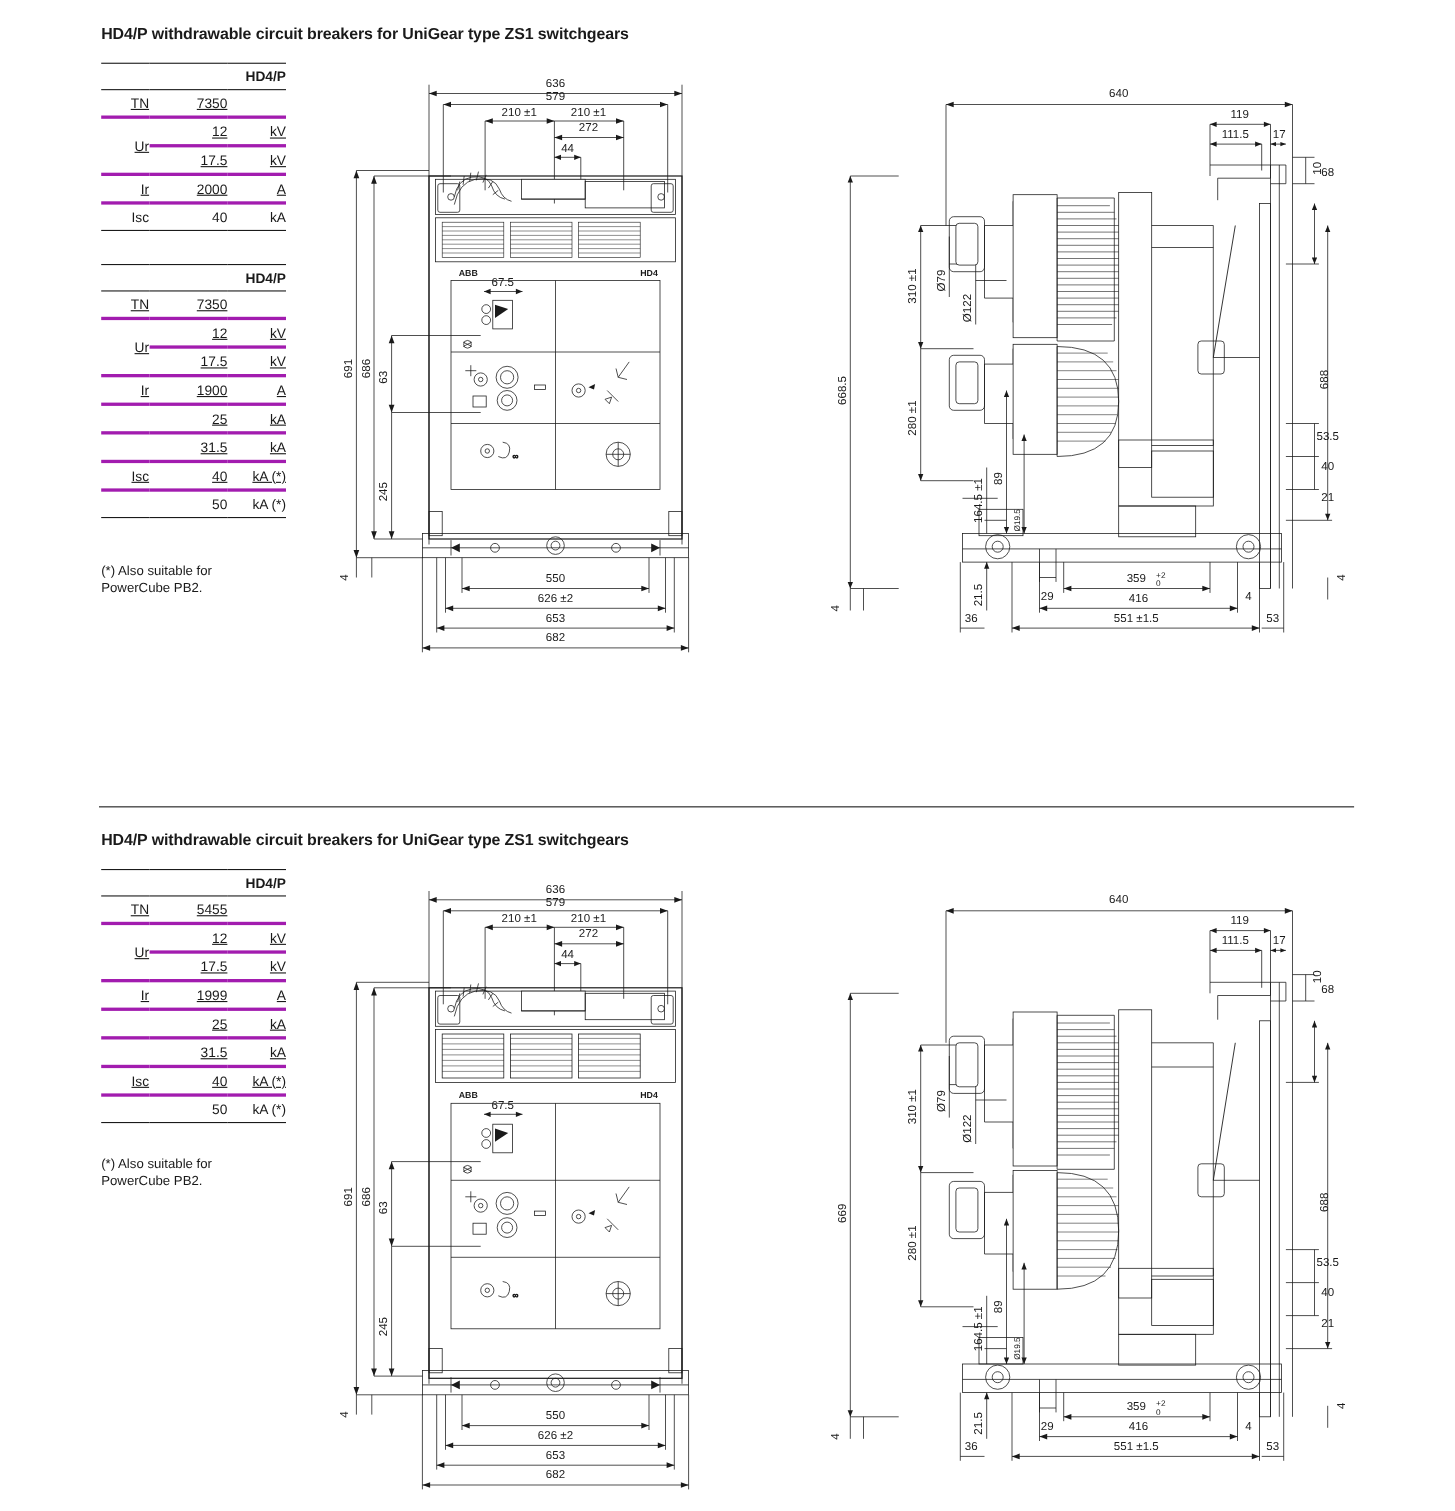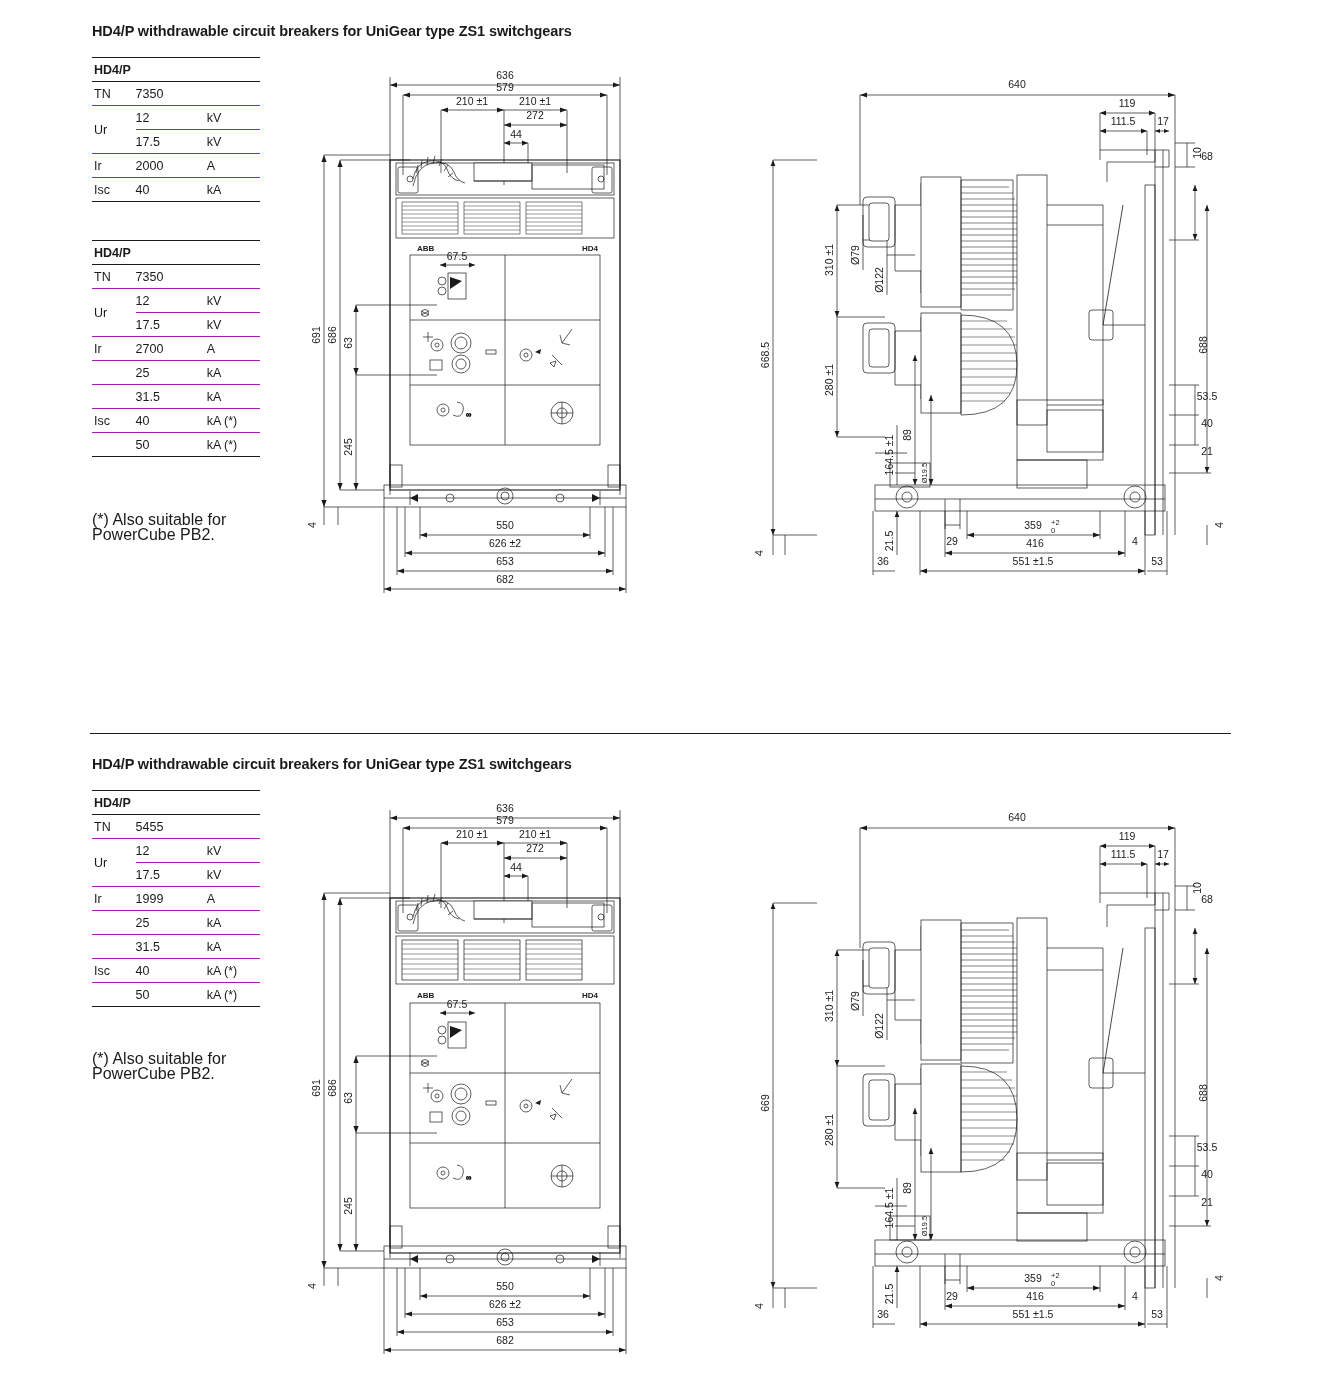--- a/index.html
+++ b/index.html
@@ -19,40 +19,41 @@
   }
   .sec-title{
     position:absolute;left:92px;top:23px;
     font-size:14.5px;font-weight:bold;letter-spacing:-0.1px;
   }
   
   .spec-table{
     position:absolute;left:92px;
     width:168px;border-collapse:collapse;
     font-size:12.5px;
+    text-align:right;
   }
   .spec-table td{
     padding:3px 0 3px 0;
     vertical-align:middle;
     height:17px;
   }
   .spec-table .c1{width:42px;padding-left:2px;}
   .spec-table .c2{width:72px;}
   .spec-table .c3{width:54px;}
   .thead td{
     font-weight:bold;font-size:12.5px;
     border-bottom:1.6px solid #1a1a1a;
     border-top:1.6px solid #1a1a1a;
     padding:3px 0 3px 2px;
   }
-  .bline td{border-bottom:1px solid #a21caf;}
+  .bline td{border-bottom:3px solid #a21caf;text-decoration:underline;}
   .blast td{border-bottom:1.6px solid #1a1a1a;}
   .note{
     position:absolute;left:92px;
-    font-size:16px;line-height:15px;color:#1a1a1a;
+    font-size:12px;line-height:15px;color:#1a1a1a;
   }
   
   .dwg{position:absolute;}
   svg{display:block;}
   .ln{stroke:#1a1a1a;fill:none;}
   .thin{stroke-width:0.7;}
   .med{stroke-width:1.1;}
   .hatch{stroke:#1a1a1a;stroke-width:0.55;}
   .dimtxt{font-family:"Liberation Sans",sans-serif;font-size:10.5px;fill:#1a1a1a;}
   .dimtxt-s{font-family:"Liberation Sans",sans-serif;font-size:7.5px;fill:#1a1a1a;}
@@ -112,21 +113,21 @@
       <td class="c1" rowspan="2">Ur</td>
       <td class="c2">12</td>
       <td class="c3">kV</td>
     </tr>
     <tr class="bline">
       <td class="c2">17.5</td>
       <td class="c3">kV</td>
     </tr>
     <tr class="bline">
       <td class="c1">Ir</td>
-      <td class="c2">2700</td>
+      <td class="c2">1900</td>
       <td class="c3">A</td>
     </tr>
     <tr class="bline">
       <td class="c1"></td>
       <td class="c2">25</td>
       <td class="c3">kA</td>
     </tr>
     <tr class="bline">
       <td class="c1"></td>
       <td class="c2">31.5</td>

